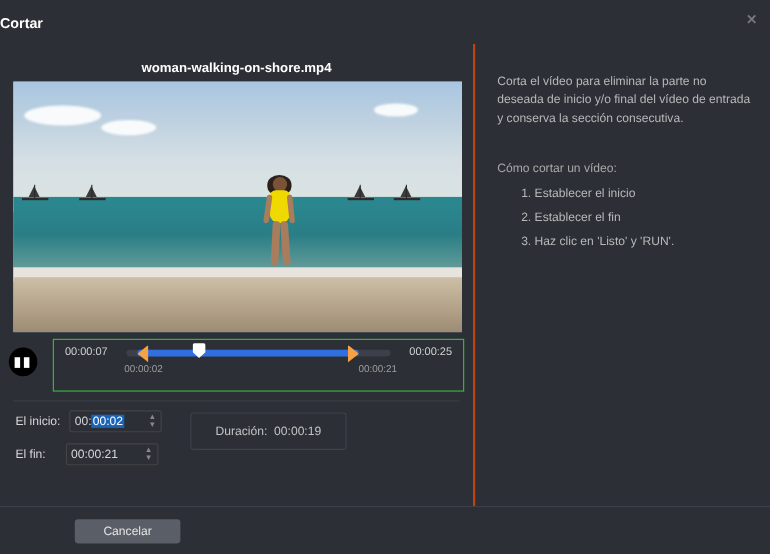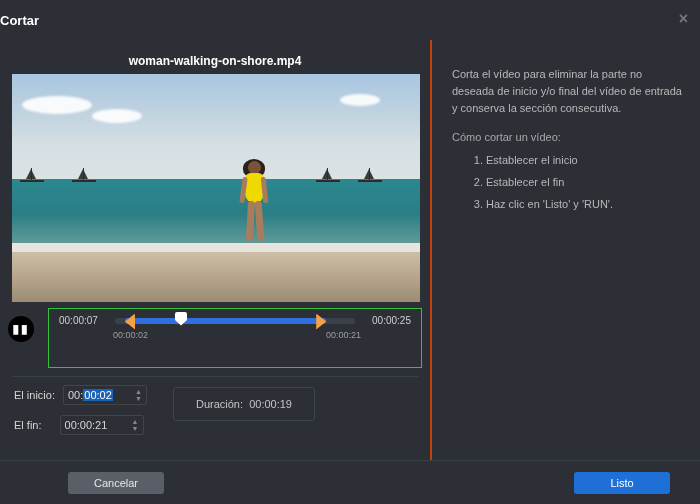--- a/index.html
+++ b/index.html
@@ -94,21 +94,21 @@
   .arm.l{left:5px;transform:rotate(8deg);}
   .arm.r{left:26px;transform:rotate(-6deg);}
   .leg{position:absolute;top:40px;width:7px;height:40px;background:#a77d5d;border-radius:4px;}
   .leg.l{left:11px;transform:rotate(3deg);}
   .leg.r{left:20px;transform:rotate(-4deg);}
 
   .timeline-box {
     border: 1px solid #35c13a;
     margin: 6px 0 0 36px;
     width: 374px;
-    height: 60px;
+    height: 48px;
     position: relative;
   }
   .pause-btn {
     position: absolute;
     left: 8px;
     top: 328px;
     width: 26px;
     height: 26px;
     background: #000;
     border-radius: 50%;
@@ -173,21 +173,21 @@
   }
   .spinner .sel { background:#1a64b8;color:#fff;padding:0 1px; }
   .spin-btns{display:flex;flex-direction:column;gap:0;color:#888;font-size:7px;line-height:7px;cursor:pointer;}
   .duration {
     border:1px solid #3e424a;border-radius:3px;
     padding:10px 22px;font-size:11px;color:#c4c4c4;
     margin-top:2px;
   }
   .right ol{margin:6px 0 0 18px;padding:0;}
   .right li{margin:5px 16px;}
-  .right .sub{margin-top:12px;color:#a8a8a8;}
+  .right .sub{margin-top:28px;color:#a8a8a8;}
   .footer {
     height:44px;display:flex;align-items:center;
     justify-content:space-between;padding:0 30px 0 68px;
     border-top: 1px solid #3b3f47;
   }
   .btn {
     width:96px;height:22px;border-radius:3px;
     display:flex;align-items:center;justify-content:center;
     font-size:11px;cursor:pointer;
   }
@@ -292,14 +292,13 @@
     <ol>
       <li>Establecer el inicio</li>
       <li>Establecer el fin</li>
       <li>Haz clic en 'Listo' y 'RUN'.</li>
     </ol>
   </div>
 </div>
 
 <div class="footer">
   <div class="btn btn-cancel">Cancelar</div>
-  <div class="btn btn-done">Listo</div>
 </div>
 
 </body></html>

